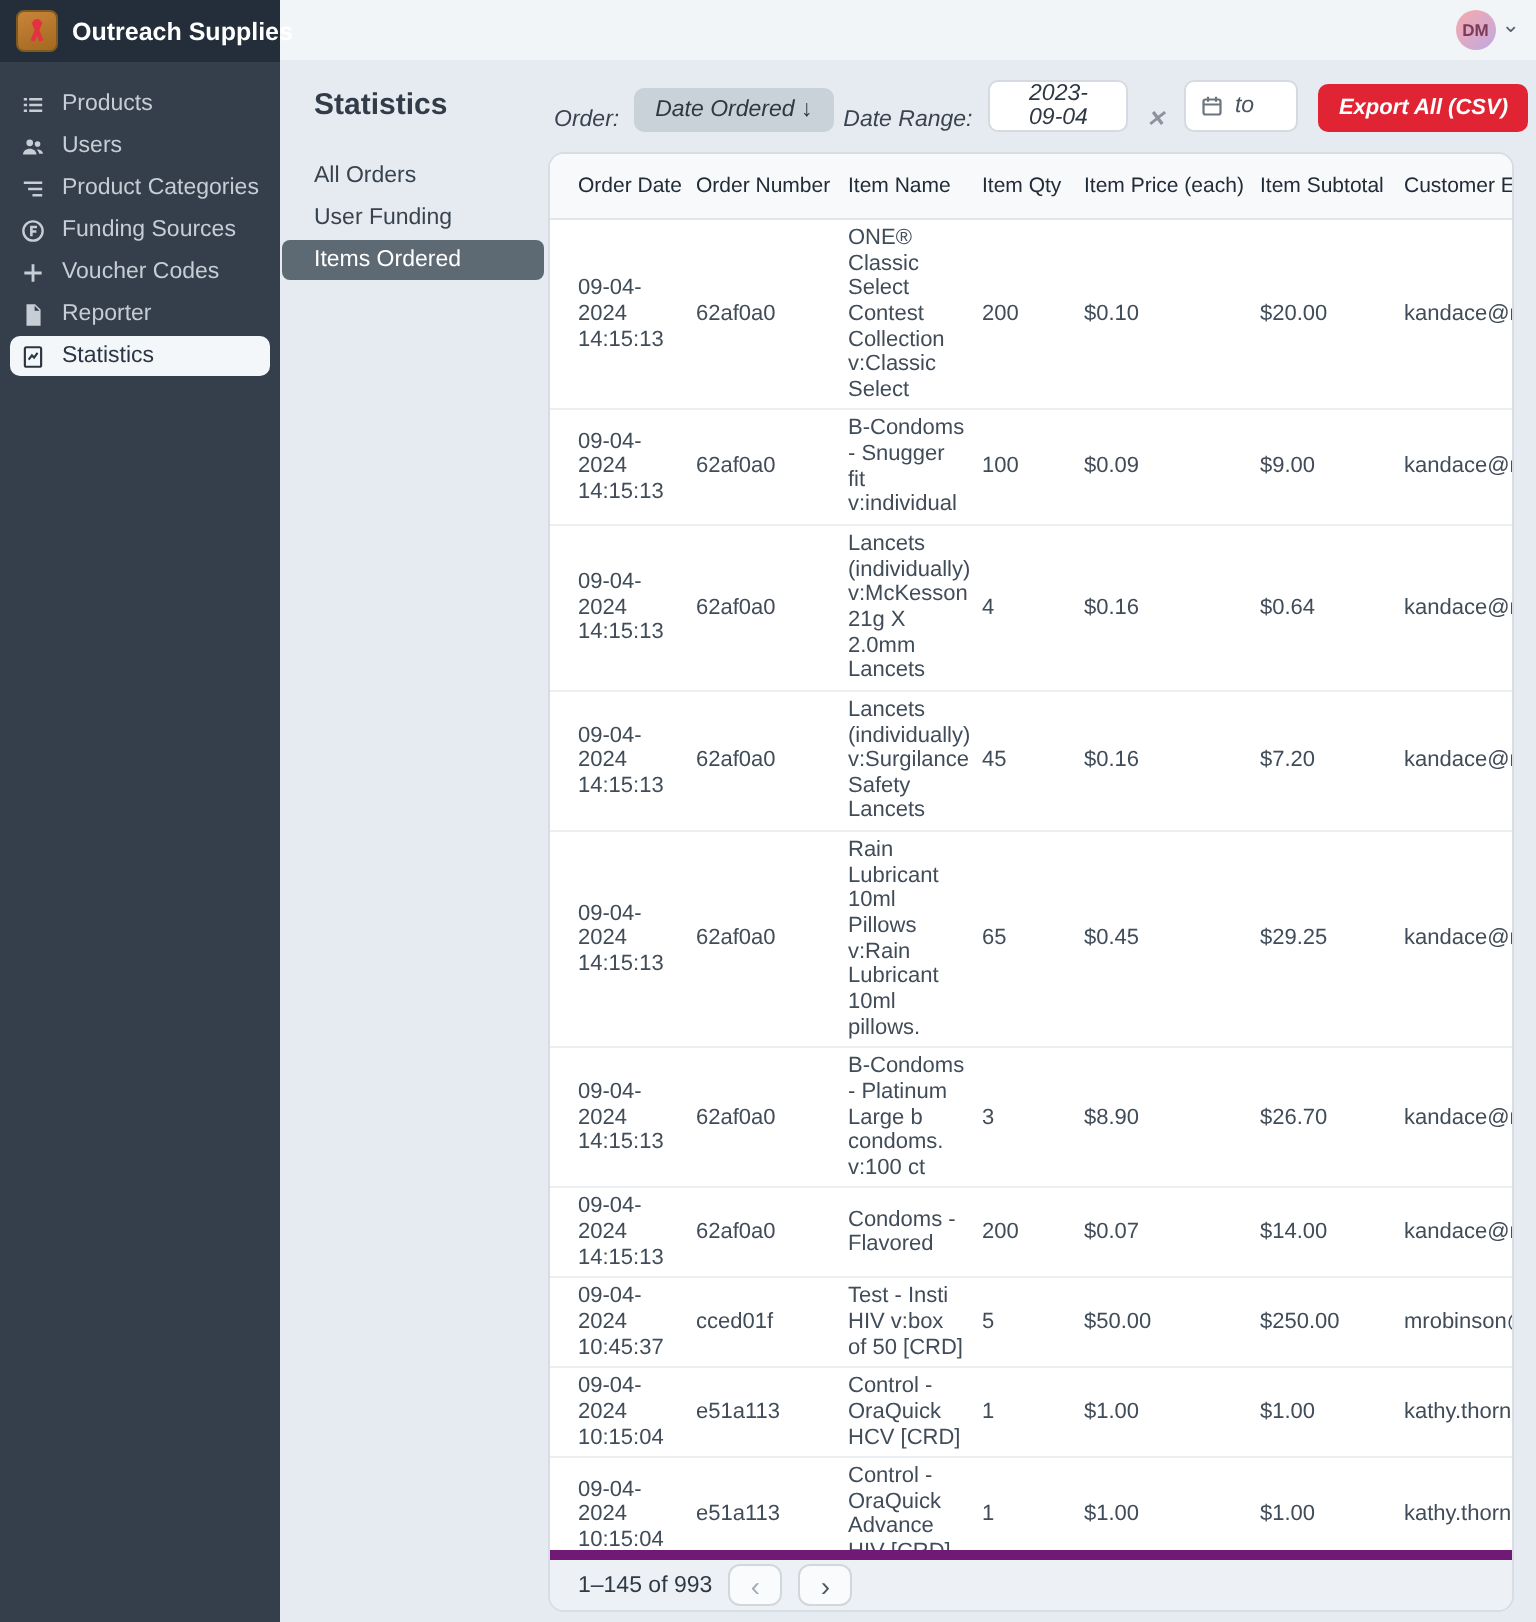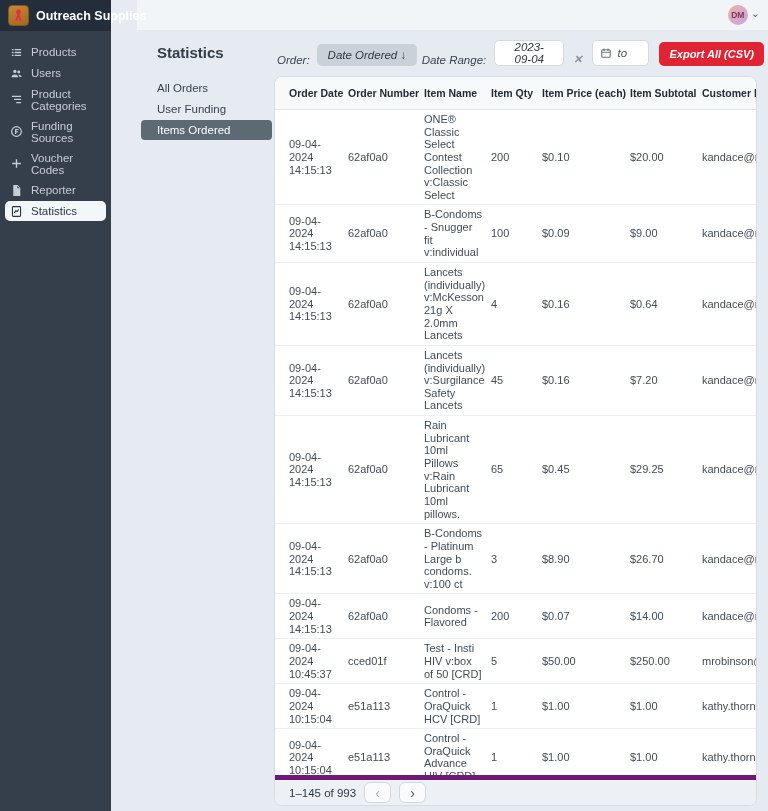--- a/index.html
+++ b/index.html
@@ -5,21 +5,21 @@
   * { box-sizing: border-box; }
   html,body { margin:0; padding:0; }
   body {
     width:768px; height:811px; position:relative; overflow:hidden;
     font-family:"Liberation Sans", sans-serif;
     background:#e6ebf1;
   }
   svg { display:block; width:100%; height:100%; }
 
   
-  .sidebar { position:absolute; left:0; top:0; width:111px; height:811px; background:#353f4c; z-index:3; }
+  .sidebar { position:absolute; left:0; top:0; width:140px; height:811px; background:#353f4c; z-index:3; }
   .sidebar-header { height:31px; background:#232e3a; display:flex; align-items:center; gap:7px; padding:0 8px; }
   .logo { width:21px; height:21px; border-radius:4px; flex:0 0 auto;
           background:linear-gradient(160deg,#c8853a,#a3681f); border:1px solid #7c5a23;
           display:flex; align-items:center; justify-content:center; padding:2px; }
   .app-title { color:#ffffff; font-weight:700; font-size:12.5px; white-space:nowrap; }
   .nav { padding:11px 5px 0; }
   .nav-item { display:flex; align-items:center; gap:8px; color:#c6cdd5; font-size:11.5px;
               padding:3.5px 5px; border-radius:5px; cursor:pointer; margin-bottom:1px; }
   .nav-item .ico { width:13px; height:13px; flex:0 0 auto; }
   .nav-item.active { background:#f4f7fa; color:#2c3643; }
@@ -54,21 +54,21 @@
   .cal-ico { width:12px; height:12px; color:#6b747e; flex:0 0 auto; }
   .export-btn { margin-left:10px; background:#e02433; color:#ffffff; font-size:11px; font-weight:700;
                 padding:6px 10px; border-radius:5px; cursor:pointer; white-space:nowrap; }
 
   
   .panel { position:absolute; left:274px; top:76px; width:483px; height:730px;
            background:#ffffff; border:1px solid #d8dde3; border-radius:8px;
            overflow:hidden; display:flex; flex-direction:column; z-index:2; }
   .table-wrap { flex:1 1 auto; overflow:hidden; }
   table { width:540px; table-layout:fixed; border-collapse:collapse; }
-  th { background:#f8f9fb; font-size:10.5px; font-weight:700; color:#222c38; text-align:left;
+  th { background:#f8f9fb; font-size:10.5px; font-weight:400; color:#222c38; text-align:left;
        padding:10px 8px 10px 0; border-bottom:1px solid #e2e6eb; white-space:nowrap; }
   th:first-child, td:first-child { padding-left:14px; }
   td { font-size:11px; color:#414c59; padding:3px 8px 3px 0; border-bottom:1px solid #eceff2;
        vertical-align:middle; line-height:1.15; }
   .pagefoot { flex:0 0 auto; height:30px; background:#edf0f4; border-top:5px solid #701a75;
               display:flex; align-items:center; gap:8px; padding:0 14px;
               font-size:11.5px; color:#2f3944; }
   .pg-btn { width:27px; height:21px; border:1px solid #d2d7dd; border-radius:6px; background:#fafbfc;
             display:flex; align-items:center; justify-content:center; font-size:14px; line-height:0; cursor:pointer; }
   .pg-btn.prev { color:#a3abb4; }

